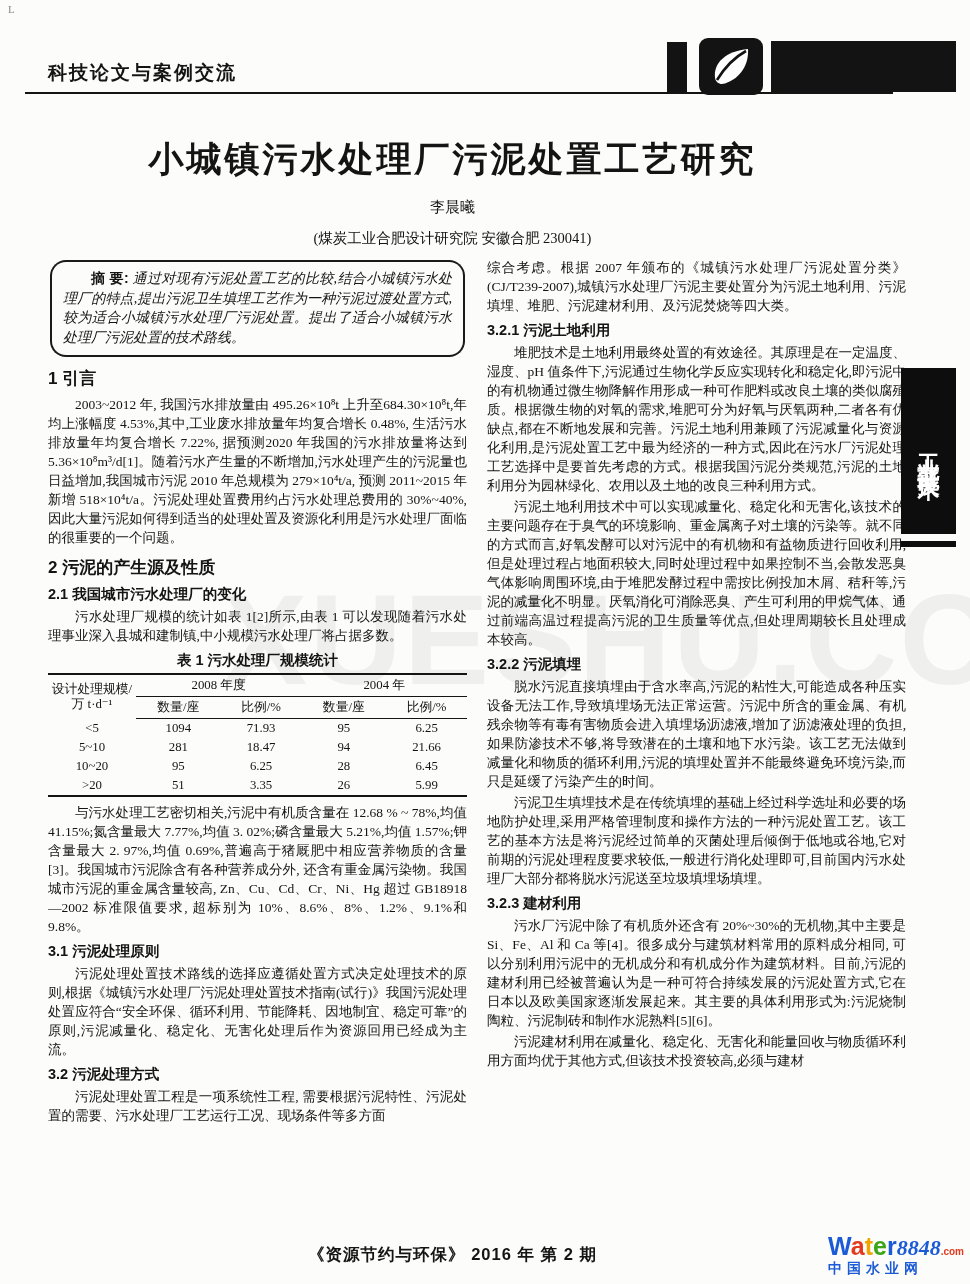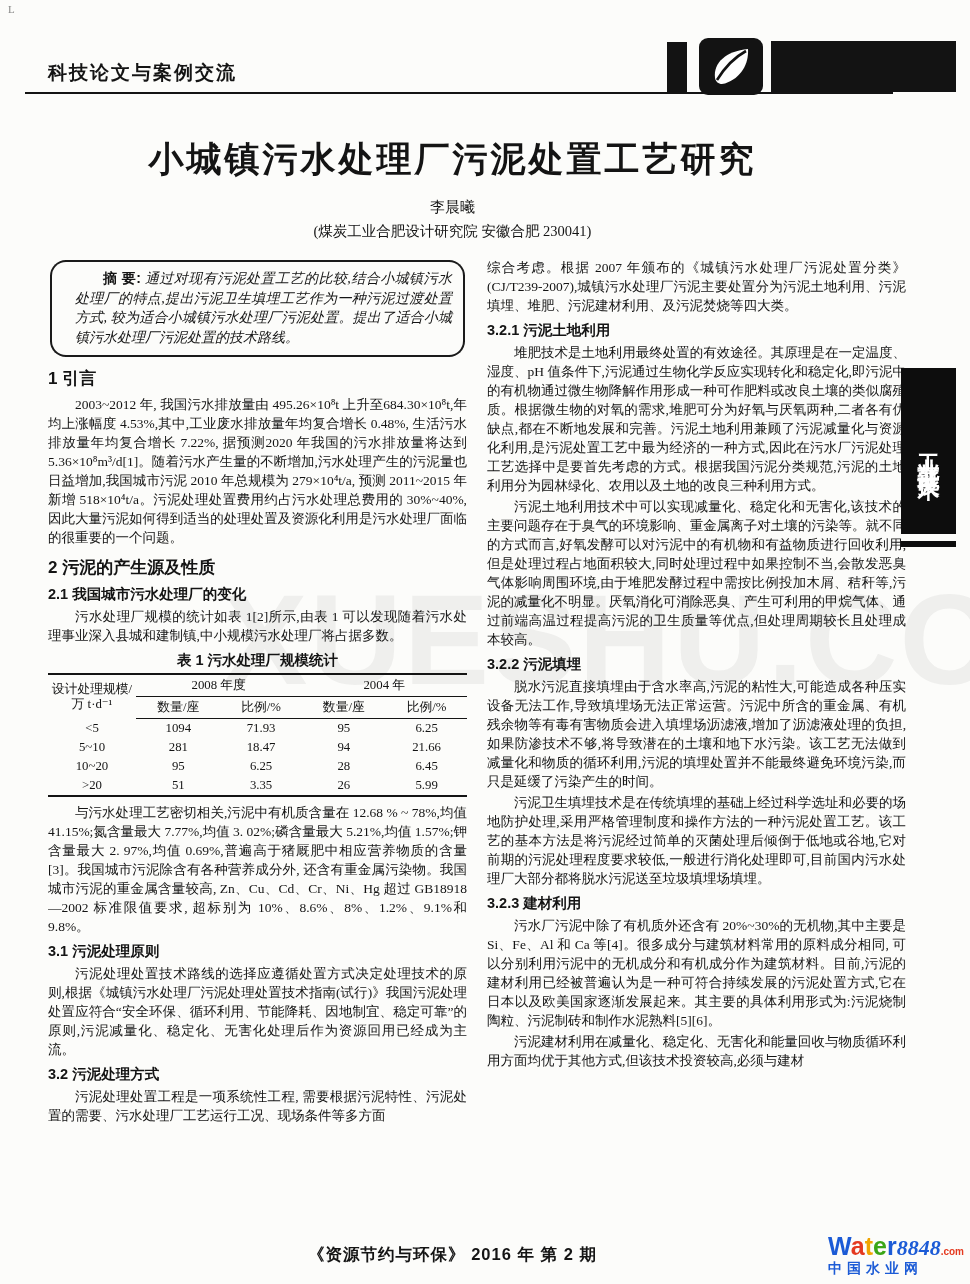--- a/index.html
+++ b/index.html
@@ -14,34 +14,34 @@
     font-weight:bold;font-size:19px;letter-spacing:2px;}
   .header-rule{position:absolute;left:25px;top:92px;width:868px;height:2px;background:#141414;}
   .block-bar1{position:absolute;left:667px;top:42px;width:20px;height:51px;background:#131313;}
   .leaf-block{position:absolute;left:699px;top:38px;width:64px;height:57px;background:#131313;border-radius:9px;
     display:flex;align-items:center;justify-content:center;}
   .block-bar2{position:absolute;left:771px;top:41px;width:185px;height:51px;background:#131313;}
   
   .paper-title{position:absolute;left:0;top:136px;width:905px;text-align:center;
     font-family:"Liberation Sans","DejaVu Sans",sans-serif;font-weight:900;font-size:35px;letter-spacing:3px;}
   .paper-author{position:absolute;left:0;top:198px;width:905px;text-align:center;font-size:15px;}
-  .paper-affil{position:absolute;left:0;top:222px;width:905px;text-align:center;font-size:14.5px;}
+  .paper-affil{position:absolute;left:0;top:229px;width:905px;text-align:center;font-size:14.5px;}
   
   .watermark{position:absolute;left:222px;top:566px;z-index:0;white-space:nowrap;
     font-family:"Liberation Sans","DejaVu Sans",sans-serif;font-weight:bold;font-size:128px;
     letter-spacing:2px;color:rgba(70,70,70,0.07);}
   
   .columns{position:absolute;left:48px;top:258px;width:858px;height:960px;display:flex;gap:20px;z-index:1;overflow:hidden;}
   .col{width:419px;}
   .p{font-size:13.5px;line-height:19px;text-align:justify;text-indent:2em;margin:0 0 2px 0;}
   .p.noindent{text-indent:0;}
   .h1{font-family:"Liberation Sans","DejaVu Sans",sans-serif;font-weight:bold;font-size:17px;margin:9px 0 5px 0;}
   .h2{font-family:"Liberation Sans","DejaVu Sans",sans-serif;font-weight:bold;font-size:14.5px;margin:6px 0 3px 0;}
   
-  .abs-box{position:relative;margin:2px 2px 10px 2px;padding:9px 13px 10px 25px;
+  .abs-box{position:relative;margin:2px 2px 10px 2px;padding:9px 13px 10px 13px;
     font-style:italic;font-size:14px;line-height:19.5px;text-align:justify;}
   .abs-box .edge{position:absolute;background:#1a1a1a;}
   .abs-box .edge.t{left:15px;right:15px;top:0;height:2px;}
   .abs-box .edge.b{left:15px;right:15px;bottom:0;height:2px;}
   .abs-box .edge.l{top:15px;bottom:15px;left:0;width:2px;}
   .abs-box .edge.r{top:15px;bottom:15px;right:0;width:2px;}
   .abs-box .arc{position:absolute;width:16px;height:16px;border:2px solid #1a1a1a;}
   .abs-box .arc.tl{left:0;top:0;border-right:none;border-bottom:none;border-top-left-radius:16px;}
   .abs-box .arc.tr{right:0;top:0;border-left:none;border-bottom:none;border-top-right-radius:16px;}
   .abs-box .arc.bl{left:0;bottom:0;border-right:none;border-top:none;border-bottom-left-radius:16px;}

